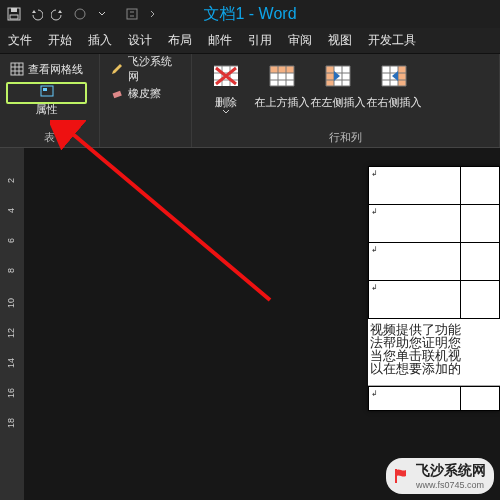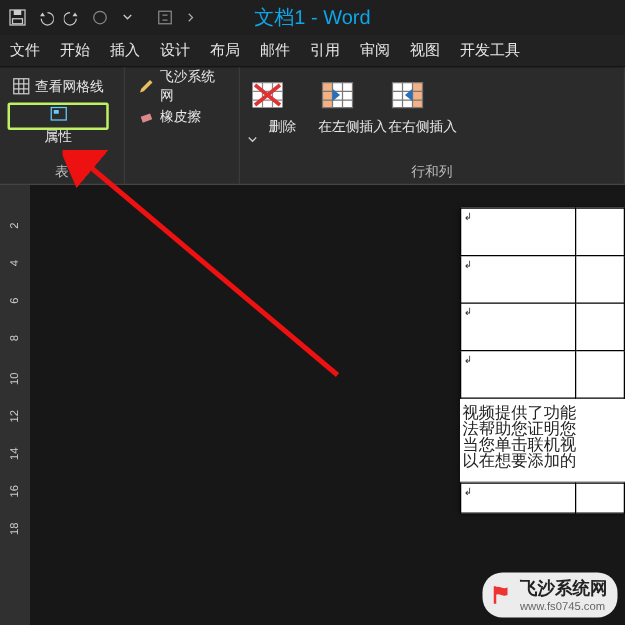--- a/index.html
+++ b/index.html
@@ -15,21 +15,21 @@
   .ribbon { height: 94px; background: #2b2b2b; display: flex; border-bottom: 1px solid #444; }
   .ribbon-group { border-right: 1px solid #3a3a3a; padding: 4px 6px 2px 6px; display: flex; flex-direction: column; justify-content: space-between; }
   .group-body { flex: 1; display: flex; }
   .group-label { text-align: center; font-size: 11px; color: #bbb; padding-top: 2px; }
   
   .stack { display: flex; flex-direction: column; gap: 2px; }
   .small-btn { height: 22px; display: flex; align-items: center; font-size: 11px; padding: 0 4px; gap: 4px; cursor: pointer; }
   .small-btn .ico { width: 14px; height: 14px; display: inline-block; }
   .small-btn.highlight { border: 2px solid #bef264; border-radius: 2px; flex-direction: column; }
   
-  .big-btn { width: 56px; display: flex; flex-direction: column; justify-content: flex-start; padding-top: 2px; cursor: pointer; }
+  .big-btn { width: 56px; display: flex; flex-direction: column; align-items: center; justify-content: flex-start; padding-top: 2px; cursor: pointer; }
   .big-btn .big-ico { width: 32px; height: 32px; margin-bottom: 4px; display:flex; align-items:center; justify-content:center; }
   .big-btn .bl { font-size: 11px; text-align: center; line-height: 13px; }
   
   .workspace { position: absolute; top: 148px; bottom: 0; left: 0; right: 0; background: #1a1a1a; display: flex; }
   .hruler { position: absolute; top: 148px; left: 24px; right: 0; height: 16px; background: #303030; font-size: 9px; color: #ccc; }
   .hruler .seg { position: absolute; top: 2px; }
   .vruler { width: 24px; background: #303030; position: relative; font-size: 9px; color: #ccc; }
   .vruler .tick { position: absolute; left: 6px; writing-mode: vertical-rl; transform: rotate(180deg); }
   .doc-area { flex: 1; background: #171717; position: relative; }
   .page { position: absolute; right: 0; top: 18px; width: 132px; background: #fff; color: #000; font-size: 9px; box-shadow: 0 0 4px rgba(0,0,0,.6); }
@@ -172,20 +172,30 @@
         </span>
         <span class="bl">删除</span>
         <svg width="8" height="6">
             <path d="M1 1l3 3 3-3" fill="none" stroke="#ccc"></path>
           </svg>
       </div>
       <div class="big-btn">
         <span class="big-ico">
           <svg width="32" height="32" viewBox="0 0 32 32">
               <rect x="4" y="6" width="24" height="20" fill="#fff"></rect>
+              <rect x="4" y="6" width="24" height="7" fill="#f4b183"></rect>
+              <path d="M4 6h24v20H4zM4 13h24M4 20h24M12 6v20M20 6v20" stroke="#777" fill="none"></path>
+            </svg>
+        </span>
+        <span class="bl">在上方插入</span>
+      </div>
+      <div class="big-btn">
+        <span class="big-ico">
+          <svg width="32" height="32" viewBox="0 0 32 32">
+              <rect x="4" y="6" width="24" height="20" fill="#fff"></rect>
               <rect x="4" y="6" width="8" height="20" fill="#f4b183"></rect>
               <path d="M4 6h24v20H4zM4 13h24M4 20h24M12 6v20M20 6v20" stroke="#777" fill="none"></path>
               <path d="M18 16l-6-5v10z" fill="#2a6fbb"></path>
             </svg>
         </span>
         <span class="bl">在左侧插入</span>
       </div>
       <div class="big-btn">
         <span class="big-ico">
           <svg width="32" height="32" viewBox="0 0 32 32">

